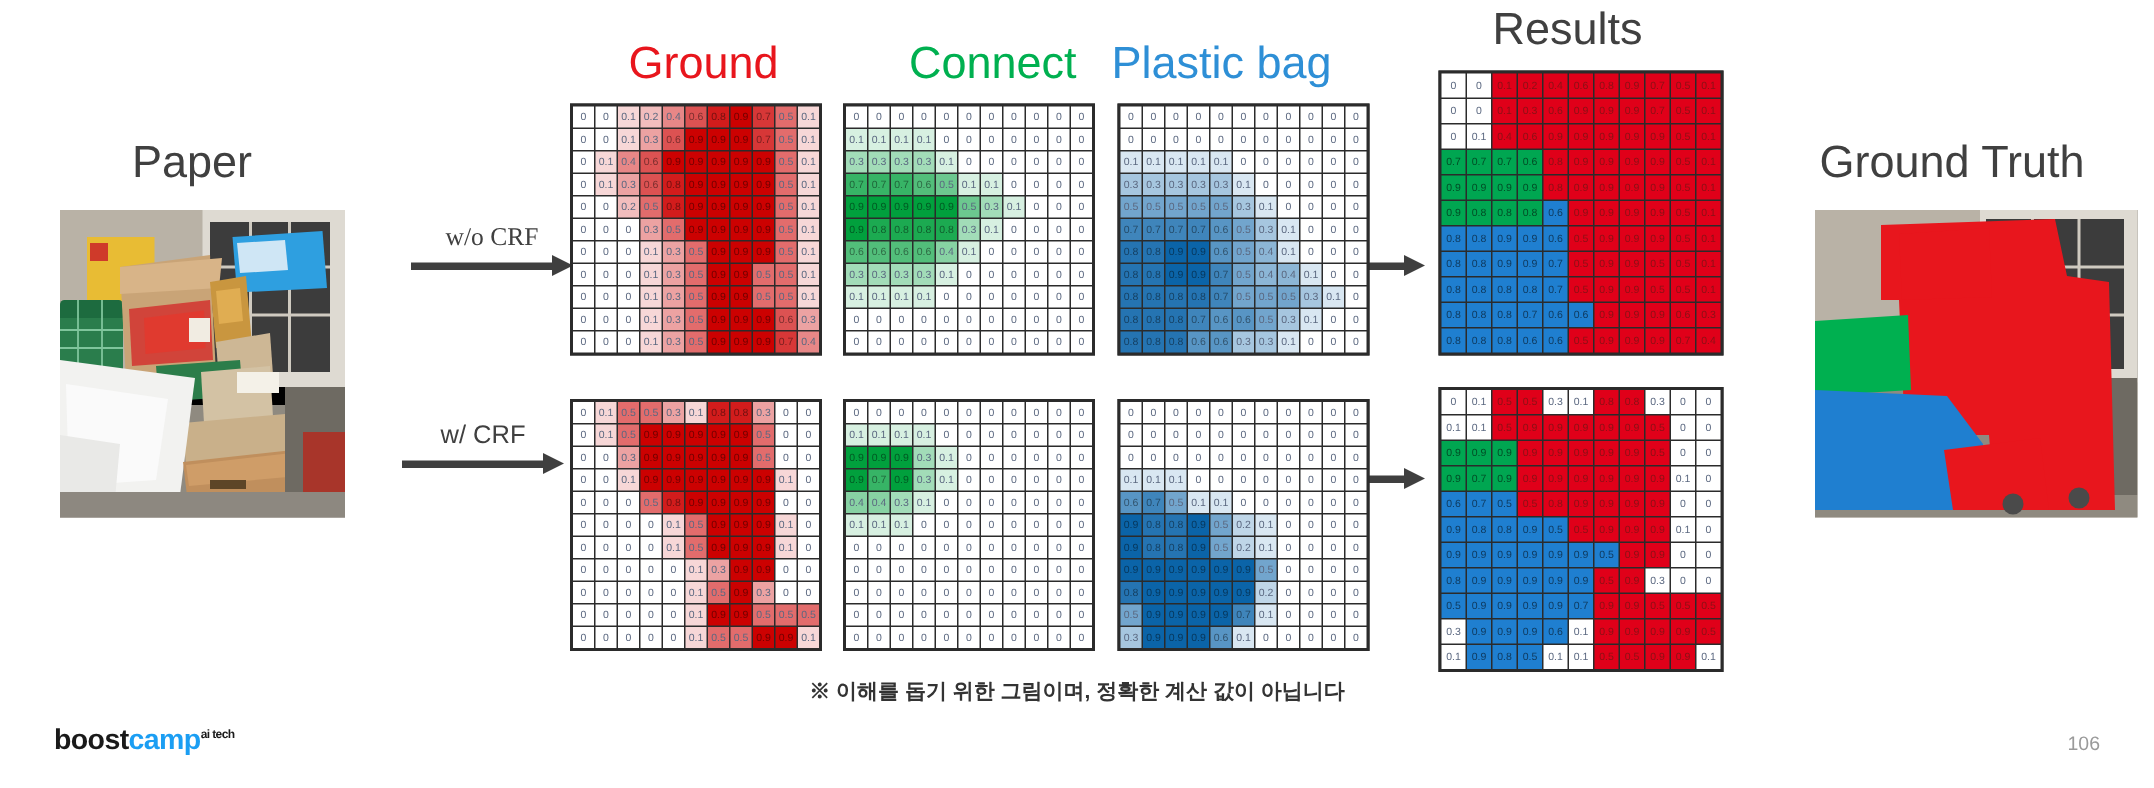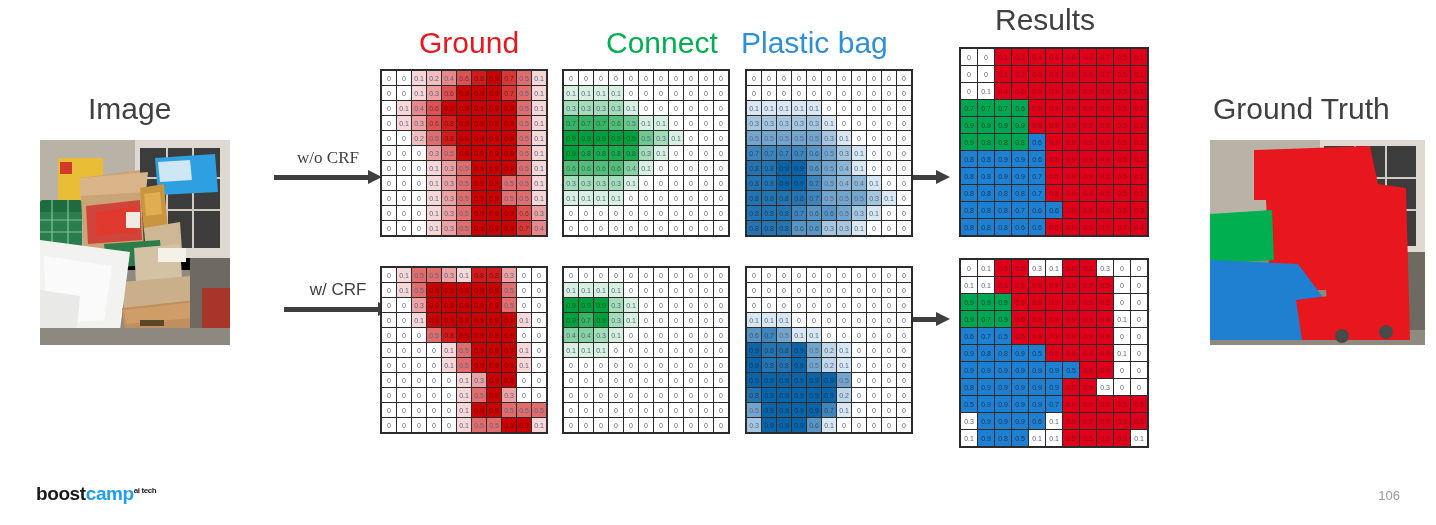--- a/index.html
+++ b/index.html
@@ -26,21 +26,21 @@
   .arrowbox { position: absolute; }
   .arrowlabel { font-size: 17px; color: #404040; text-align: center; white-space: nowrap; }
   .arrowline { position: relative; height: 14px; margin-top: 2px; }
   .arrowline .shaft { position: absolute; left: 0; top: 5px; height: 5px; background: #3f3f3f; }
   .arrowline .head {
     position: absolute; top: 0; width: 0; height: 0;
     border-top: 7px solid transparent; border-bottom: 7px solid transparent;
     border-left: 14px solid #3f3f3f;
   }
   #arr-wocrf { left: 274px; top: 148px; width: 108px; font-family: Liberation Serif, serif; }
-  #arr-wcrf  { left: 284px; top: 280px; width: 108px; }
+  #arr-wcrf  { left: 268px; top: 280px; width: 108px; }
   #arr-res1  { left: 890px; top: 168px; width: 60px; }
   #arr-res2  { left: 890px; top: 310px; width: 60px; }
 
   
   #photo {
     position: absolute; left: 40px; top: 140px; width: 190px; height: 205px;
     overflow: hidden; background: #9b9287;
   }
   #gtimg {
     position: absolute; left: 1210px; top: 140px; width: 215px; height: 205px;
@@ -84,21 +84,21 @@
     position: absolute; left: 0; right: 0; top: 488px;
     text-align: center; font-size: 12px; color: #9a9a9a;
   }
   #pageno { position: absolute; right: 36px; top: 488px; font-size: 13px; color: #9a9a9a; }
 </style>
 </head>
 <body>
 
 <div id="slide">
 
-  <div class="ttl" id="t-image">Image</div>
+  <div class="ttl" id="t-image">Paper</div>
   <div class="ttl" id="t-paper">Ground</div>
   <div class="ttl" id="t-plastic">Connect</div>
   <div class="ttl" id="t-plasticbag">Plastic bag</div>
   <div class="ttl" id="t-results">Results</div>
   <div class="ttl" id="t-gt">Ground Truth</div>
 
   <div id="photo">
     <svg width="190" height="205" viewBox="0 0 190 205">
       <rect x="0" y="0" width="190" height="205" fill="#b9b2a6"></rect>
       <rect x="95" y="0" width="95" height="118" fill="#dedad2"></rect>
@@ -1176,16 +1176,17 @@
       <div class="cell" style="background: rgb(31, 127, 208); color: rgba(0, 0, 0, 0.55);">0.5</div>
       <div class="cell" style="background: rgb(255, 255, 255); color: rgb(91, 104, 128);">0.1</div>
       <div class="cell" style="background: rgb(255, 255, 255); color: rgb(91, 104, 128);">0.1</div>
       <div class="cell" style="background: rgb(224, 0, 25); color: rgb(138, 16, 22);">0.5</div>
       <div class="cell" style="background: rgb(224, 0, 25); color: rgb(138, 16, 22);">0.5</div>
       <div class="cell" style="background: rgb(224, 0, 25); color: rgb(138, 16, 22);">0.9</div>
       <div class="cell" style="background: rgb(224, 0, 25); color: rgb(138, 16, 22);">0.9</div>
       <div class="cell" style="background: rgb(255, 255, 255); color: rgb(91, 104, 128);">0.1</div>
     </div>
 
+  <div id="note">※ 이해를 돕기 위한 그림이며, 정확한 계산 값이 아닙니다</div>
   <div id="logo"><span>boost</span><span class="blue">camp</span><sup>ai tech</sup></div>
   <div id="pageno">106</div>
 
 </div>
 
 </body></html>

